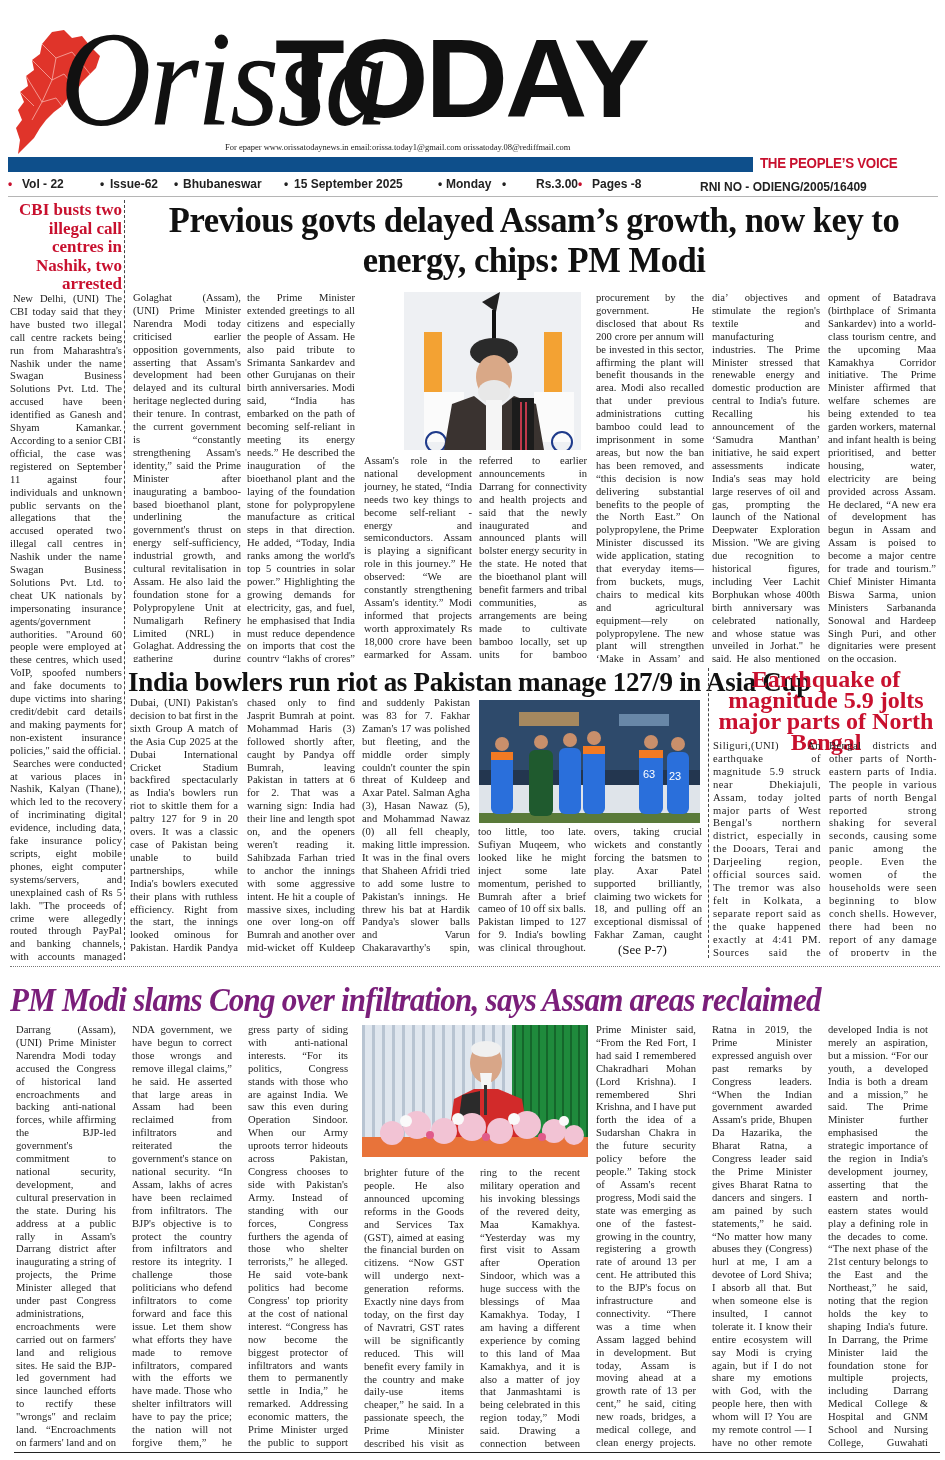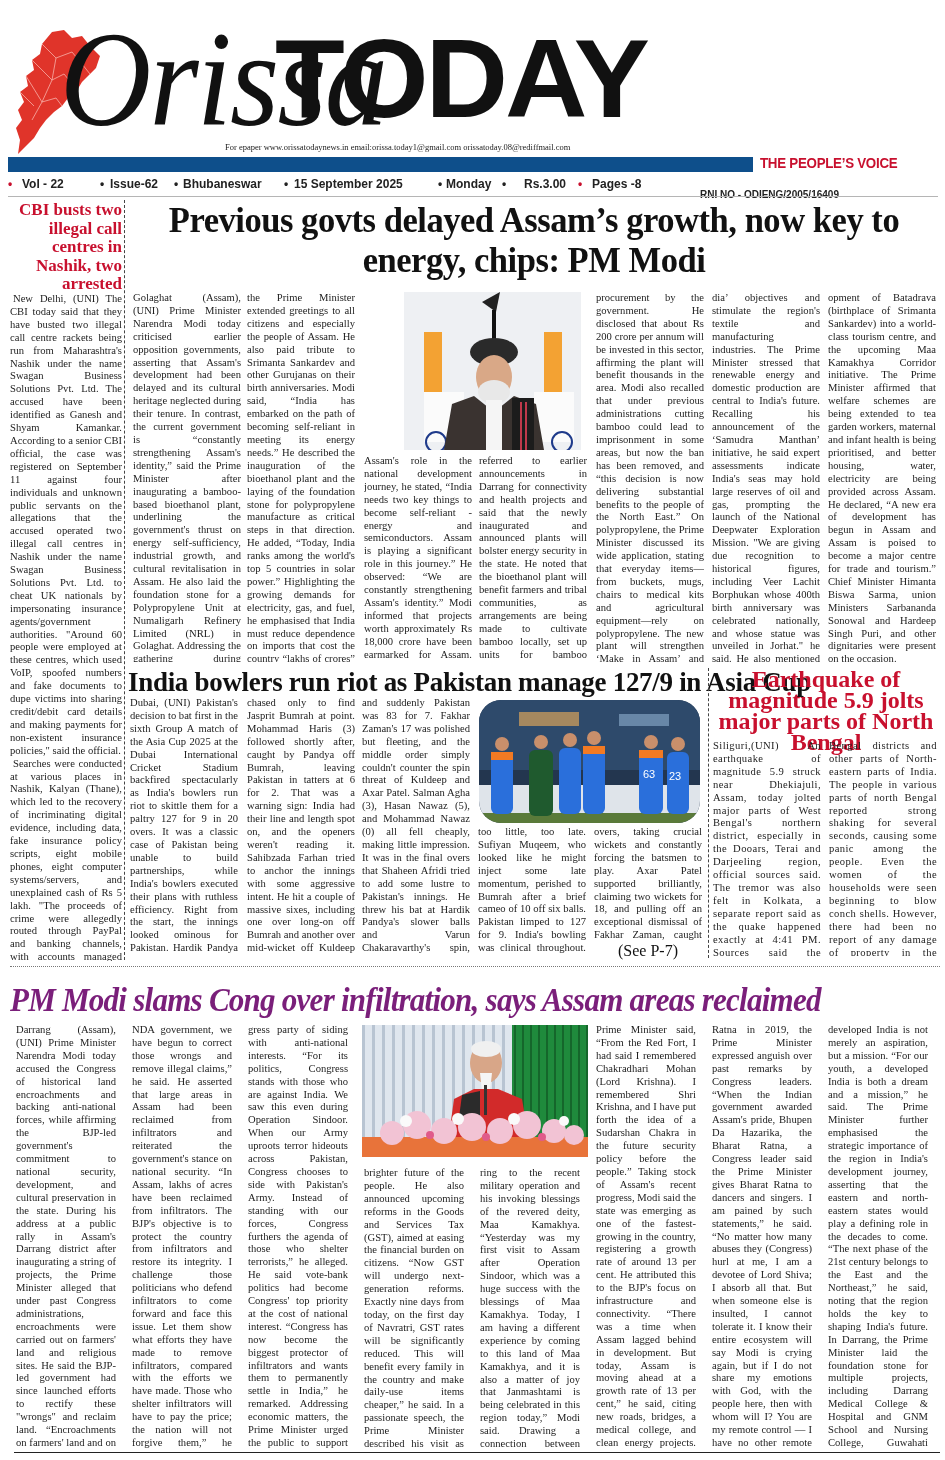--- a/index.html
+++ b/index.html
@@ -10,40 +10,40 @@
   .masthead { position: absolute; left: 0; top: 0; width: 945px; height: 200px; text-align: right; }
   .odisha-map { position: absolute; left: 12px; top: 28px; width: 90px; height: 130px; }
   .logo-orissa { position: absolute; left: 60px; top: 14px; font-family: "Liberation Serif", serif; font-style: italic; font-size: 136px; line-height: 130px; letter-spacing: -2px; color: #111; transform: scaleX(0.93); transform-origin: left top; }
   .logo-today { position: absolute; left: 275px; top: 20px; font-family: "Liberation Sans", sans-serif; font-weight: 700; font-size: 112px; line-height: 118px; letter-spacing: -3px; color: #111; transform: scaleX(1.02); transform-origin: left top; }
   .epaper-line { position: absolute; left: 225px; top: 142px; font-size: 8.5px; color: #222; white-space: nowrap; }
   .blue-bar { position: absolute; left: 8px; top: 157px; width: 745px; height: 15px; background: #0e4f8b; }
   .tagline { position: absolute; left: 760px; top: 155px; font-family: "Liberation Sans", sans-serif; font-weight: 700; font-size: 14.5px; color: #c8102e; letter-spacing: -0.3px; transform: scaleX(0.92); transform-origin: left top; white-space: nowrap; }
   .info-bar { position: absolute; left: 8px; top: 177px; width: 930px; height: 18px; font-family: "Liberation Sans", sans-serif; font-size: 12px; font-weight: 700; color: #222; white-space: nowrap; }
   .info-bar span { position: absolute; top: 0; }
   .info-bar .dot { color: #c8102e; }
-  .info-bar .rni { font-size: 10px; top: 12px; }
+  .info-bar .rni { font-size: 12px; top: 3px; }
   .masthead-rule { position: absolute; left: 8px; top: 196px; width: 930px; height: 1px; background: #b5b5b5; }
 
   
   .col { position: absolute; font-size: 10.6px; line-height: 12.9px; text-align: justify; hyphens: auto; overflow: hidden; color: #1c1c1c; }
   .col p { text-indent: 3px; }
   .vrule { position: absolute; width: 0; border-left: 1px dashed #444; }
   .hrule-dotted { position: absolute; height: 0; border-top: 1px dotted #777; }
   .hrule-solid { position: absolute; height: 1px; background: #222; }
   .photo { position: absolute; overflow: hidden; }
 
   
   .cbi-headline { position: absolute; left: 10px; top: 201px; width: 112px; font-weight: 700; font-size: 17px; line-height: 18.5px; color: #c8102e; text-align: right; }
 
   
   .lead-headline { position: absolute; left: 130px; top: 200px; width: 808px; font-weight: 700; font-size: 36px; line-height: 40px; text-align: center; color: #111; letter-spacing: -0.5px; transform: scaleX(0.96); transform-origin: center top; }
 
   
   .cricket-headline { position: absolute; left: 128px; top: 670px; width: 580px; font-weight: 700; font-size: 27px; line-height: 24px; color: #111; white-space: nowrap; letter-spacing: -0.3px; }
-  .see-p7 { position: absolute; left: 618px; top: 942px; font-size: 16px; color: #111; }
+  .see-p7 { position: absolute; left: 618px; top: 942px; font-size: 13px; color: #111; }
 
   
   .quake-headline { position: absolute; left: 712px; top: 669px; width: 228px; font-weight: 700; font-size: 24px; line-height: 21px; color: #c8102e; text-align: center; }
 
   
   .bottom-headline { position: absolute; left: 10px; top: 980px; width: 930px; font-weight: 700; font-style: italic; font-size: 33px; line-height: 40px; color: #7a1f7a; white-space: nowrap; letter-spacing: -0.8px; transform: scaleX(0.94); transform-origin: left top; }
 </style>
 </head>
 <body>
 
@@ -63,21 +63,21 @@
     <span style="left:14px">Vol - 22</span>
     <span style="left:92px">•</span>
     <span style="left:102px">Issue-62</span>
     <span style="left:166px">•</span>
     <span style="left:175px">Bhubaneswar</span>
     <span style="left:276px">•</span>
     <span style="left:286px">15 September 2025</span>
     <span style="left:430px">•</span>
     <span style="left:438px">Monday</span>
     <span style="left:494px">•</span>
-    <span style="left:516px">Rs.3.00</span>
+    <span style="left:528px">Rs.3.00</span>
     <span class="dot" style="left:570px">•</span>
     <span style="left:584px">Pages -8</span>
     <span class="rni" style="left:692px">RNI NO - ODIENG/2005/16409</span>
   </div>
   <div class="masthead-rule"></div>
 </header>
 
 <section>
   <h2 class="cbi-headline">CBI busts two illegal call centres in Nashik, two arrested</h2>
   <div class="col" style="left:10px; top:293px; width:112px; height:668px;">
@@ -117,21 +117,21 @@
   <div class="col" style="left:364px; top:455px; width:108px; height:207px;">Assam's role in the national development journey, he stated, “India needs two key things to become self-reliant - energy and semiconductors. Assam is playing a significant role in this journey.” He observed: “We are constantly strengthening Assam's identity.” Modi informed that projects worth approximately Rs 18,000 crore have been earmarked for Assam. He</div>
   <div class="col" style="left:479px; top:455px; width:108px; height:207px;">referred to earlier announcements in Darrang for connectivity and health projects and said that the newly inaugurated and announced plants will bolster energy security in the state. He noted that the bioethanol plant will benefit farmers and tribal communities, as arrangements are being made to cultivate bamboo locally, set up units for bamboo chipping, and assure direct</div>
   <div class="col" style="left:596px; top:292px; width:108px; height:370px;">procurement by the government. He disclosed that about Rs 200 crore per annum will be invested in this sector, affirming the plant will benefit thousands in the area. Modi also recalled that under previous administrations cutting bamboo could lead to imprisonment in some areas, but now the ban has been removed, and “this decision is now delivering substantial benefits to the people of the North East.” On polypropylene, the Prime Minister discussed its wide application, stating that everyday items—from buckets, mugs, chairs to medical kits and agricultural equipment—rely on polypropylene. The new plant will strengthen ‘Make in Assam’ and ‘Make in In-</div>
   <div class="col" style="left:712px; top:292px; width:108px; height:370px;">dia’ objectives and stimulate the region's textile and manufacturing industries. The Prime Minister stressed that renewable energy and domestic production are central to India's future. Recalling his announcement of the ‘Samudra Manthan’ initiative, he said expert assessments indicate India's seas may hold large reserves of oil and gas, prompting the launch of the National Deepwater Exploration Mission. "We are giving due recognition to historical figures, including Veer Lachit Borphukan whose 400th birth anniversary was celebrated nationally, and whose statue was unveiled in Jorhat." he said. He also mentioned the renovation of the historic Rang Ghar, devel-</div>
   <div class="col" style="left:828px; top:292px; width:108px; height:370px;">opment of Batadrava (birthplace of Srimanta Sankardev) into a world-class tourism centre, and the upcoming Maa Kamakhya Corridor initiative. The Prime Minister affirmed that welfare schemes are being extended to tea garden workers, maternal and infant health is being prioritised, and better housing, water, electricity are being provided across Assam. He declared, “A new era of development has begun in Assam and Assam is poised to become a major centre for trade and tourism.” Chief Minister Himanta Biswa Sarma, union Ministers Sarbananda Sonowal and Hardeep Singh Puri, and other dignitaries were present on the occasion.</div>
 </section>
 
 <section>
   <h2 class="cricket-headline">India bowlers run riot as Pakistan manage 127/9 in Asia Cup</h2>
 
-  <div class="photo" style="left:479px; top:700px; width:221px; height:123px;border-radius:22px;" title="Indian cricketers celebrating as a Pakistan batsman walks off">
+  <div class="photo" style="left:479px; top:700px; width:221px; height:123px;" title="Indian cricketers celebrating as a Pakistan batsman walks off">
     <svg width="221" height="123" viewBox="0 0 221 123">
       <rect width="221" height="123" fill="#23364f"></rect>
       <rect y="0" width="221" height="70" fill="#2e4a6b"></rect>
       <rect x="40" y="12" width="60" height="14" fill="#d8a35a" opacity="0.7"></rect>
       <rect x="140" y="14" width="50" height="12" fill="#8fb0cf" opacity="0.6"></rect>
       <rect y="85" width="221" height="28" fill="#dfe4ea"></rect>
       <rect y="113" width="221" height="10" fill="#5a7a3a"></rect>
       <g fill="#2a6fdb">
           <rect x="12" y="52" width="22" height="62" rx="6"></rect>
           <rect x="80" y="48" width="22" height="66" rx="6"></rect>

